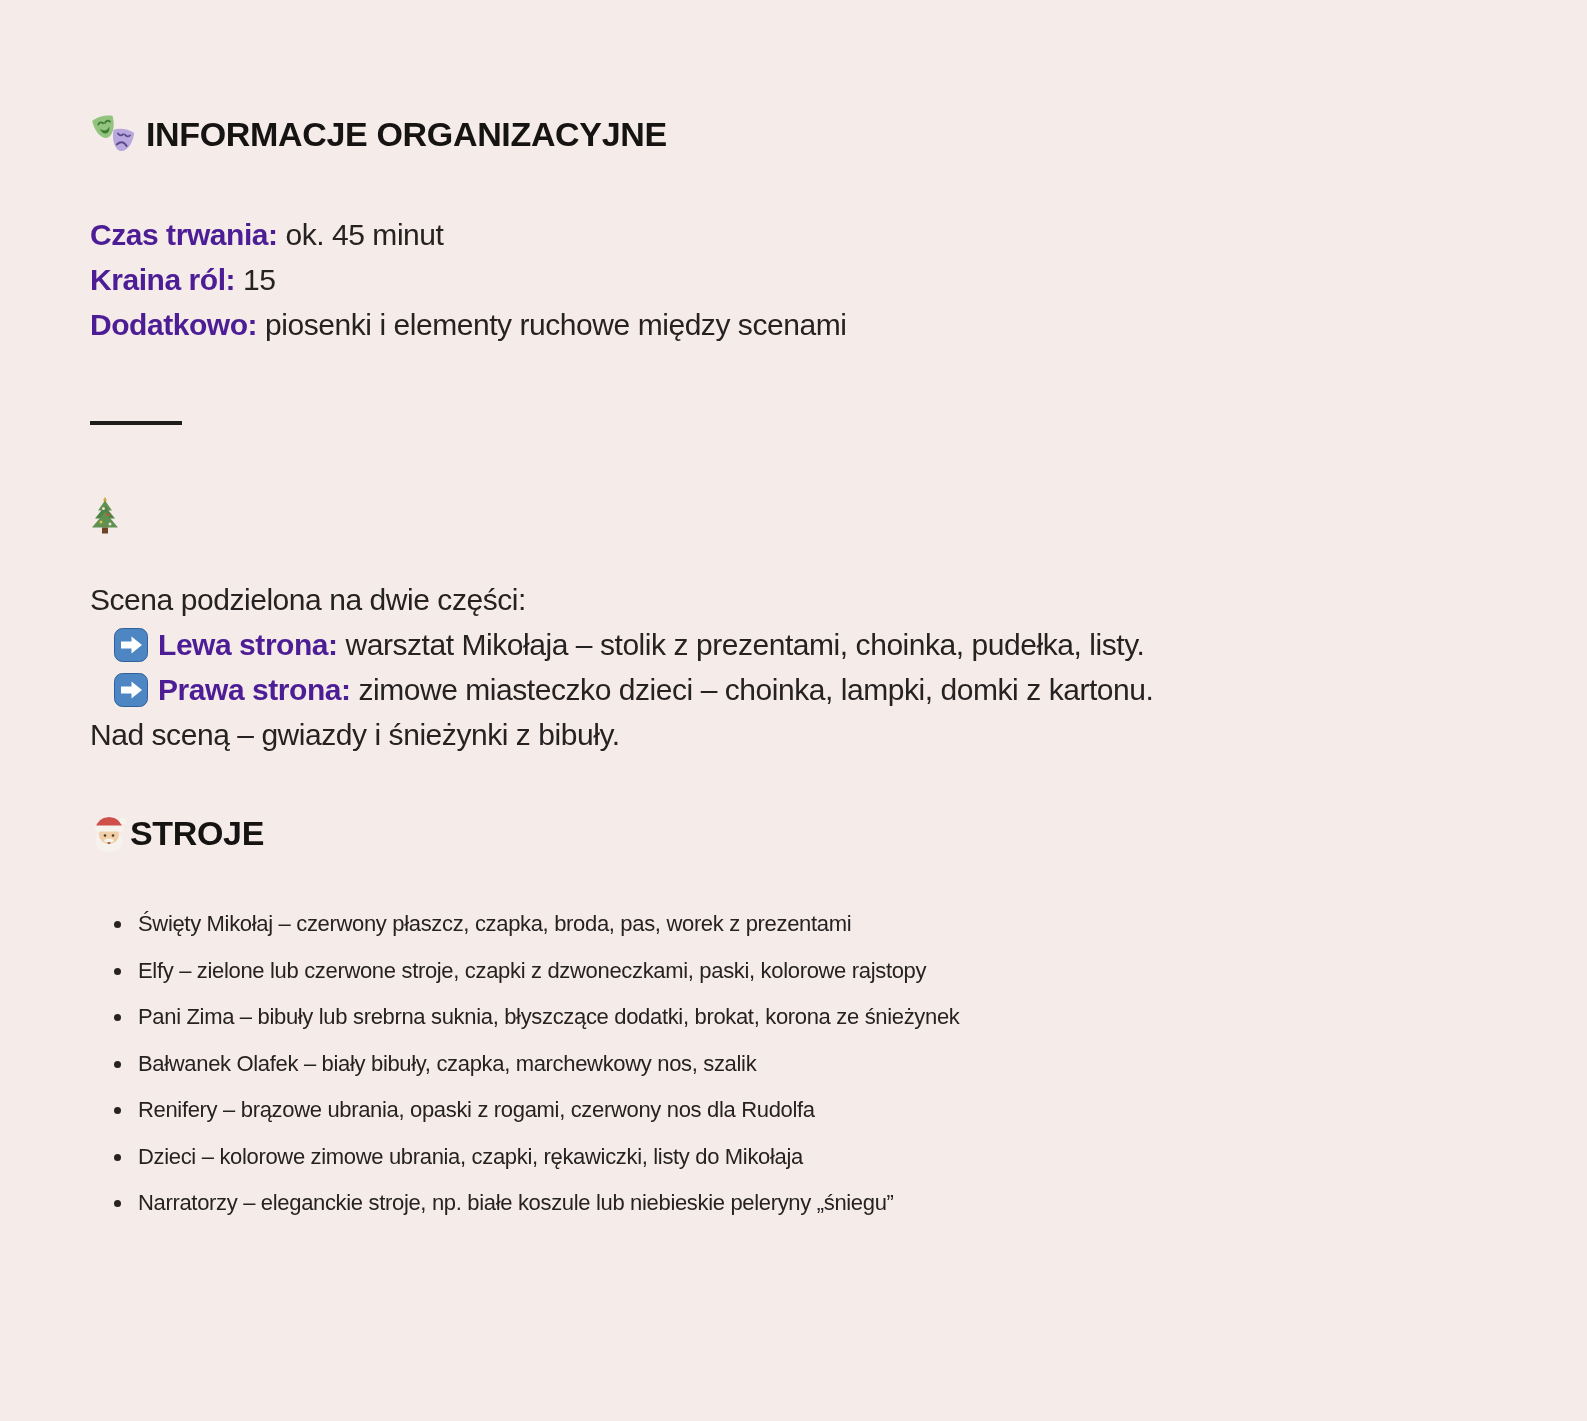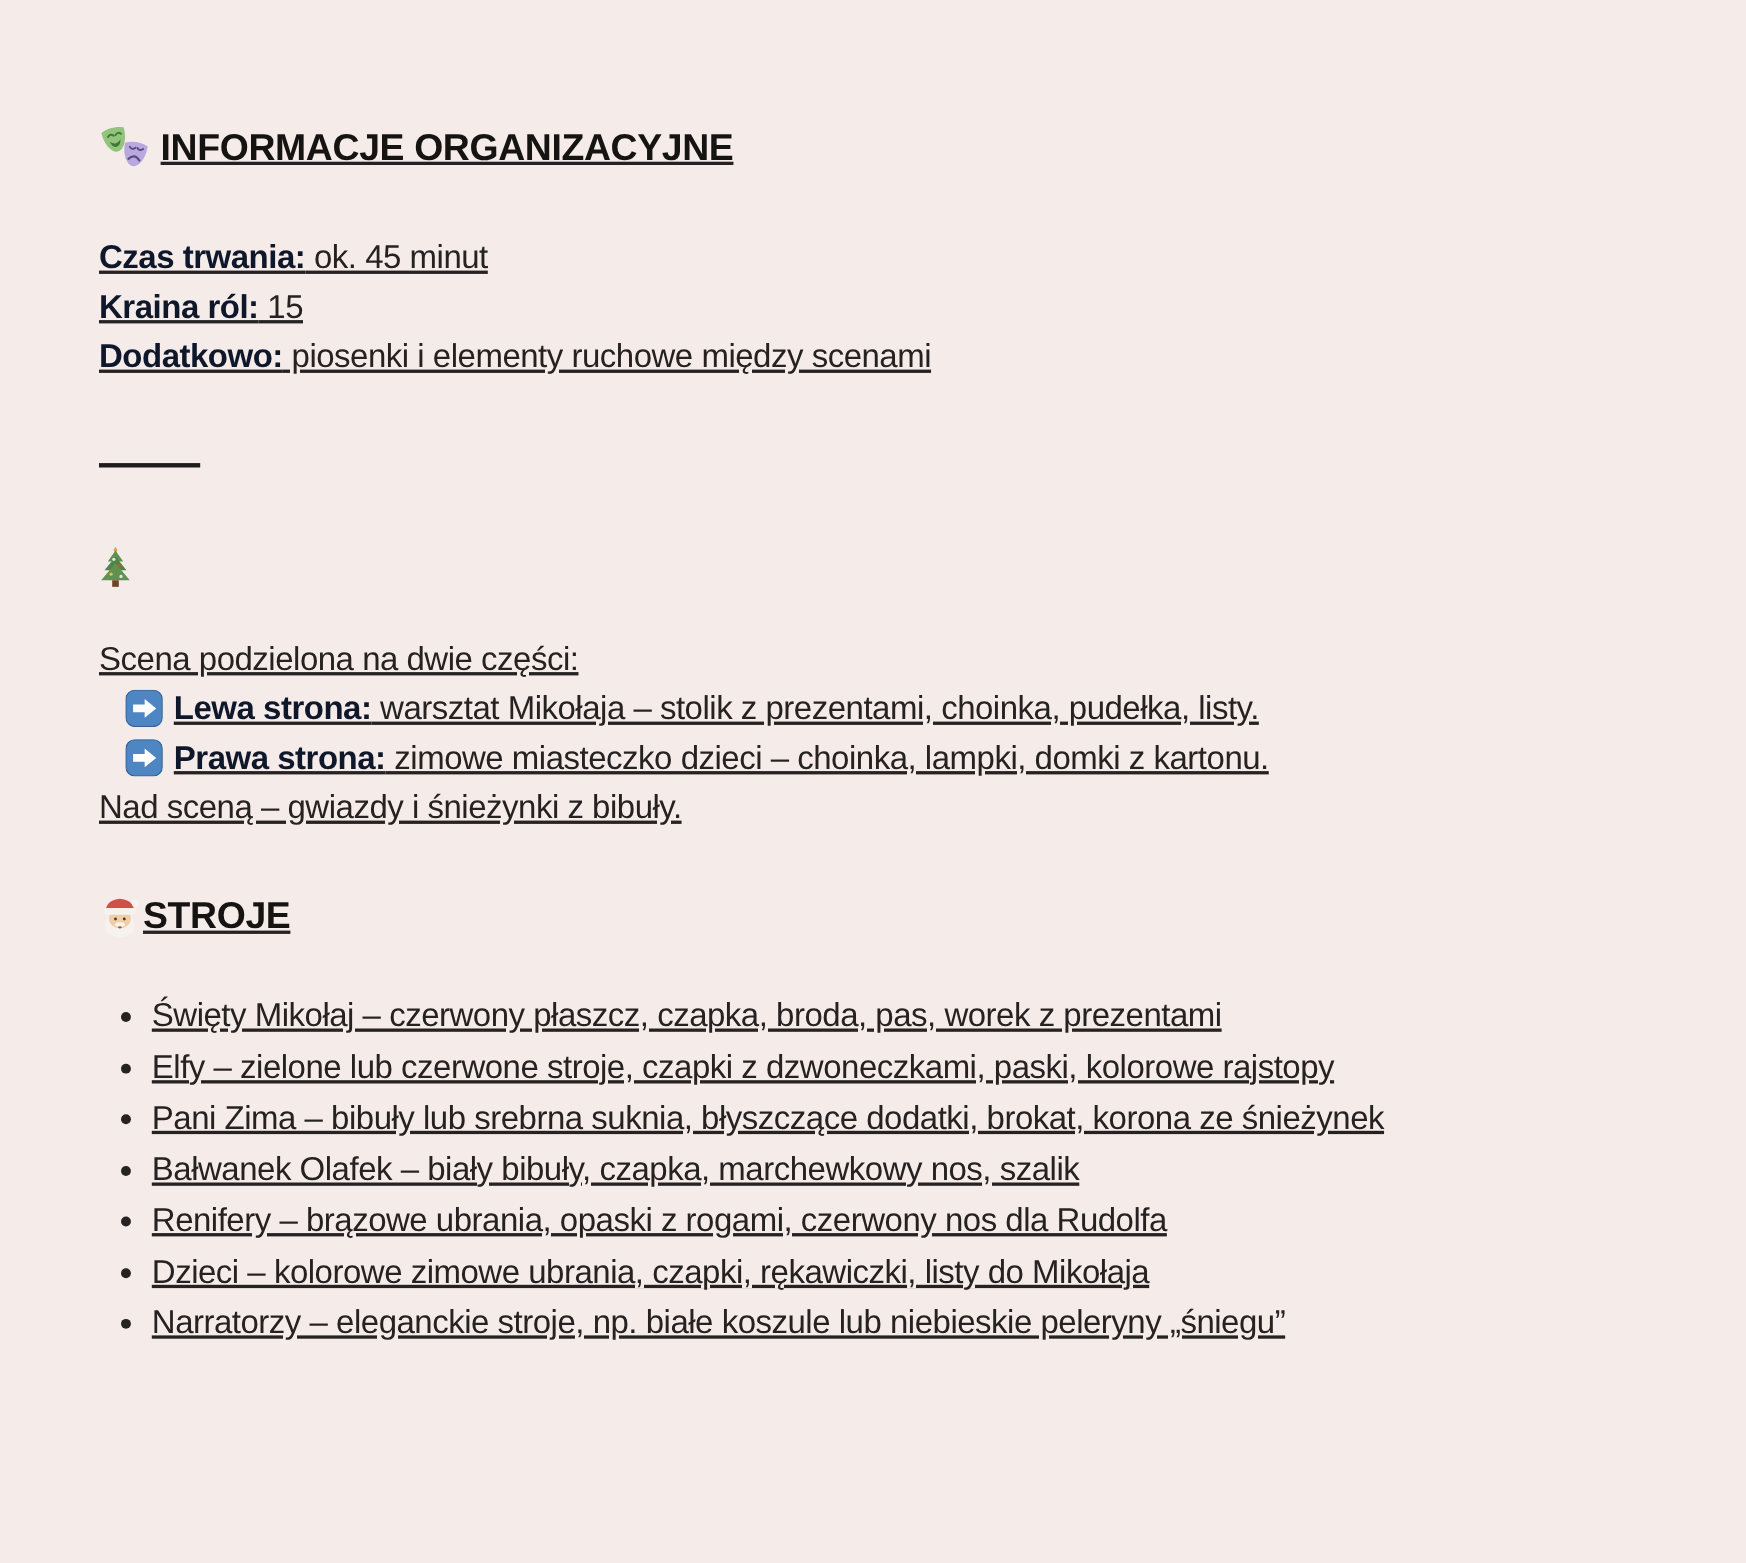--- a/index.html
+++ b/index.html
@@ -9,21 +9,20 @@
     background: #f5ecea;
     font-family: "Liberation Sans", "DejaVu Sans", sans-serif;
     color: #262222;
     overflow: hidden;
   }
   .page {
     box-sizing: border-box;
     width: 1456px;
     height: 1421px;
     padding: 112px 95px 0 90px;
-    text-decoration: underline;
   }
   .content { max-width: 1370px; }
 
   h1.sec-title, h2.sec-title {
     margin: 0;
     font-size: 34px;
     font-weight: 700;
     color: #161313;
     letter-spacing: -0.01em;
     line-height: 44px;
@@ -34,21 +33,21 @@
   .icon-gap-lg { margin-right: 12px; }
   .icon-gap-sm { margin-right: 10px; }
   .icon-gap-none { margin-right: 2px; }
 
   .para {
     font-size: 30px;
     line-height: 45px;
     letter-spacing: -0.015em;
     margin: 0;
   }
-  .para b, .b { font-weight: 700; color: #0f172a; }
+  .para b, .b { font-weight: 700; color: #4c1d95; }
 
   .org-para { margin-top: 56px; }
   .divider {
     border: none;
     border-top: 4px solid #1f1c1c;
     width: 92px;
     margin: 74px 0 0 0;
   }
   .scen-title { margin-top: 72px !important; }
   .scen-para { margin-top: 42px; }
@@ -58,21 +57,21 @@
   .arrow-badge {
     display: inline-block;
     vertical-align: -7px;
     margin-right: 10px;
     line-height: 0;
   }
 
   ul.costume-list {
     margin: 46px 0 0 0;
     padding: 0 0 0 44px;
-    font-size: 30px;
+    font-size: 22px;
     line-height: 46.5px;
     letter-spacing: -0.015em;
   }
   ul.costume-list li { padding-left: 4px; }
 </style>
 </head>
 <body>
 
 <div class="page">
   <div class="content">

